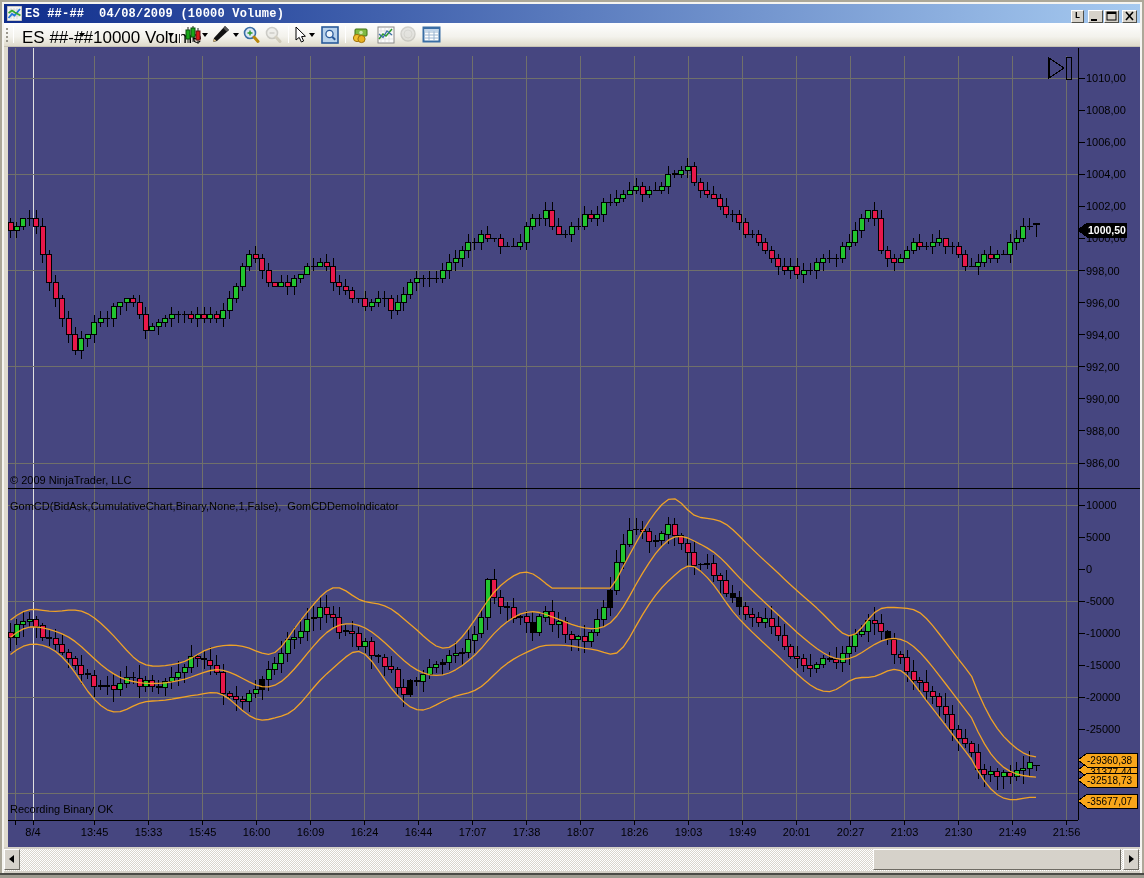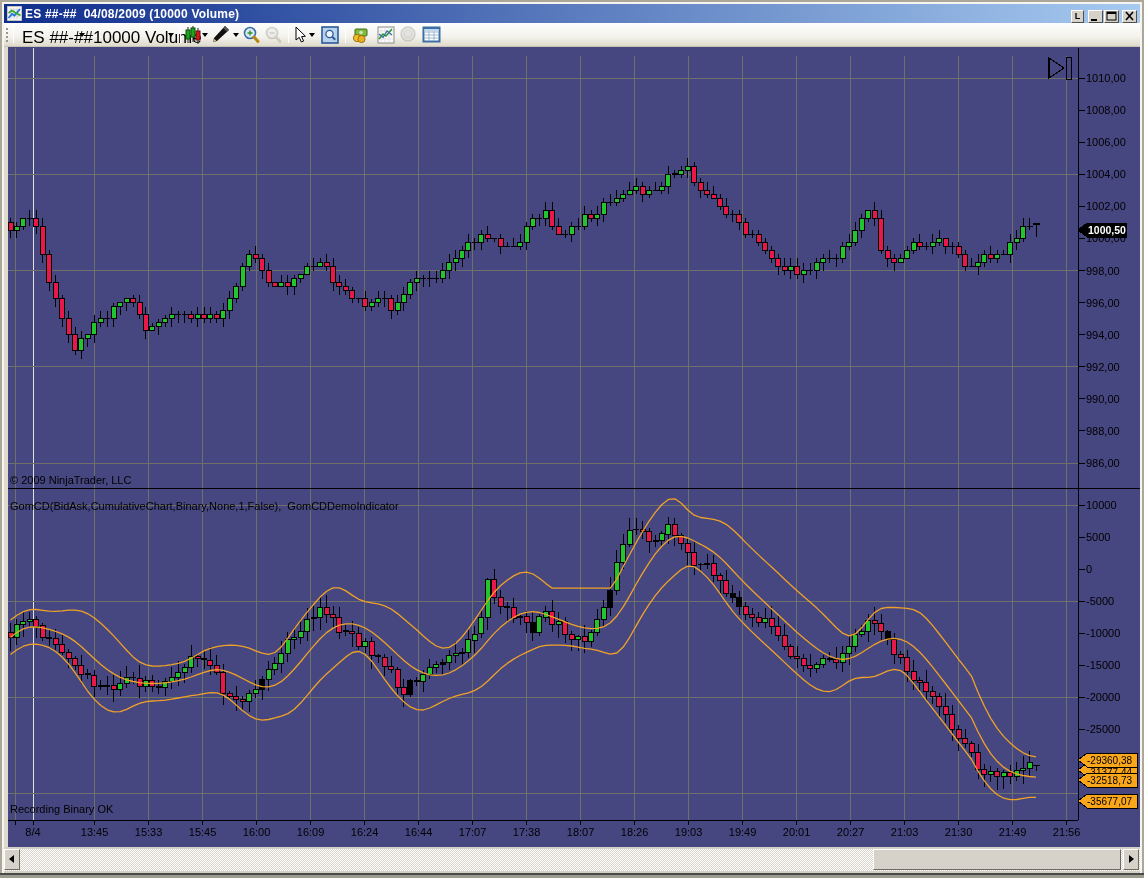--- a/index.html
+++ b/index.html
@@ -2,21 +2,21 @@
 <html><head><meta charset="utf-8"><style>
 * { margin:0; padding:0; box-sizing:border-box; }
 body { width:1144px; height:878px; position:relative; overflow:hidden;
   background:#d4d0c8; font-family:"Liberation Sans", sans-serif; }
 #frame { position:absolute; left:0; top:0; width:1144px; height:878px;
   border-left:2px solid #aca899; border-top:2px solid #aca899;
   border-right:2px solid #aca899; border-bottom:2px solid #aca899; }
 #frame2 { position:absolute; left:2px; top:2px; width:1140px; height:874px;
   border:2px solid #f5f4f0; }
 #title { position:absolute; left:4px; top:4px; width:1136px; height:19px;
-  background:linear-gradient(to right,#0f2d8c,#a6caf0); }
+  background:linear-gradient(to right,#0f2d8c,#a6caf0);font-family:Liberation Mono, monospace; }
 #title .txt { position:absolute; left:21px; top:3px; color:#fff; font-size:12px;
   font-weight:bold; letter-spacing:0.2px; }
 #toolbar { position:absolute; left:4px; top:23px; width:1136px; height:24px;
   background:linear-gradient(to bottom,#fefefe,#f3f2ec 60%,#dedacb);
   border-bottom:1px solid #c6c3b5; }
 #chart { position:absolute; left:8px; top:47px; }
 #lbord { position:absolute; left:4px; top:47px; width:4px; height:800px; background:#dedacd; }
 #scroll { position:absolute; left:4px; top:847px; width:1136px; height:26px; background:#d4d0c8; }
 .sbtn { position:absolute; top:2px; width:16px; height:21px; background:#d6d2ca;
   border-top:1px solid #fff; border-left:1px solid #fff;

